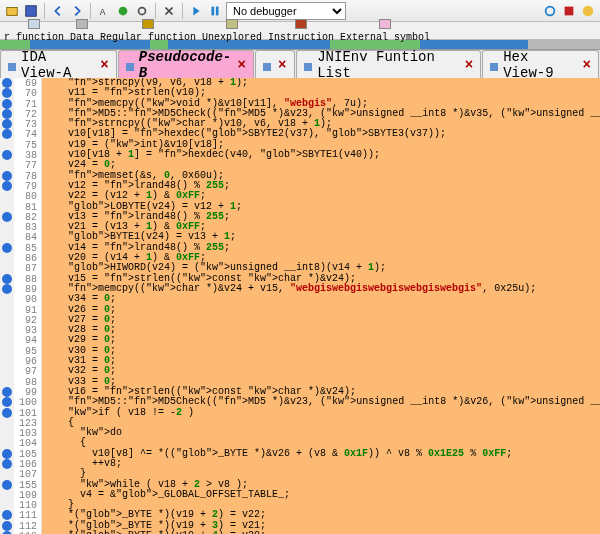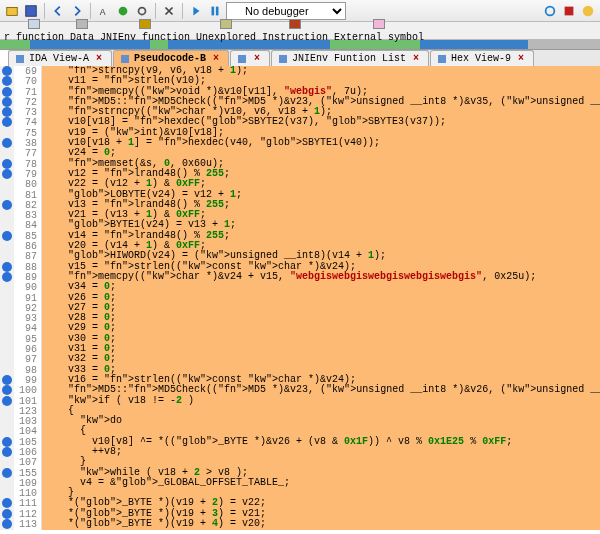--- a/index.html
+++ b/index.html
@@ -35,21 +35,21 @@
     height: 16px;
     background: #bbb;
     margin: 0 2px;
   }
   .dbg-select {
     height: 18px;
     font-size: 11px;
     border: 1px solid #999;
     background: #fff;
     min-width: 120px;
-    padding: 0 14px;
+    padding: 0 2px;
   }
   .navbar {
     height: 18px;
     background: #f0f0f0;
     border-bottom: 1px solid #bbb;
     display: flex;
     align-items: center;
     padding: 0 4px;
     gap: 6px;
     font-size: 10px;
@@ -69,40 +69,39 @@
       #6ec06e 0%, #6ec06e 5%,
       #3a80c8 5%, #3a80c8 25%,
       #6ec06e 25%, #6ec06e 28%,
       #3a80c8 28%, #3a80c8 55%,
       #6ec06e 55%, #6ec06e 70%,
       #3a80c8 70%, #3a80c8 88%,
       #b8b8b8 88%, #b8b8b8 100%);
     border-bottom: 1px solid #999;
   }
   .tabstrip {
-    height: 16px;
+    height: 28px;
     background: #e8e8e8;
     display: flex;
     align-items: stretch;
-    font-size: 10px;
-    margin-left: 8px;
+    font-size: 14px;
   }
   .tab {
     background: #f0f0f0;
     border: 1px solid #aaa;
     border-bottom: none;
     padding: 2px 6px;
     display: flex;
     align-items: center;
     gap: 4px;
     cursor: pointer;
     border-radius: 3px 3px 0 0;
     margin-right: 1px;
   }
-  .tab.active { background: #fdba74; font-weight: bold; }
+  .tab.active { background: #f9a8d4; font-weight: bold; font-style: italic; }
   .tab-close {
     width: 12px; height: 12px;
     color: #a00;
     font-weight: bold;
     display: inline-flex;
     align-items: center; justify-content: center;
     cursor: pointer;
   }
   .tab-icon { width: 10px; height: 10px; display: inline-block; }
   .code-area {
@@ -227,21 +226,21 @@
     <span class="nav-item">
       <span class="swatch sw-function"></span>
       <span>r function</span>
     </span>
     <span class="nav-item">
       <span class="swatch sw-data"></span>
       <span>Data</span>
     </span>
     <span class="nav-item">
       <span class="swatch sw-regular"></span>
-      <span>JNIEnv function</span>
+      <span>Regular function</span>
     </span>
     <span class="nav-item">
       <span class="swatch sw-unexplored"></span>
       <span>Unexplored</span>
     </span>
     <span class="nav-item">
       <span class="swatch sw-instruction"></span>
       <span>Instruction</span>
     </span>
     <span class="nav-item">

